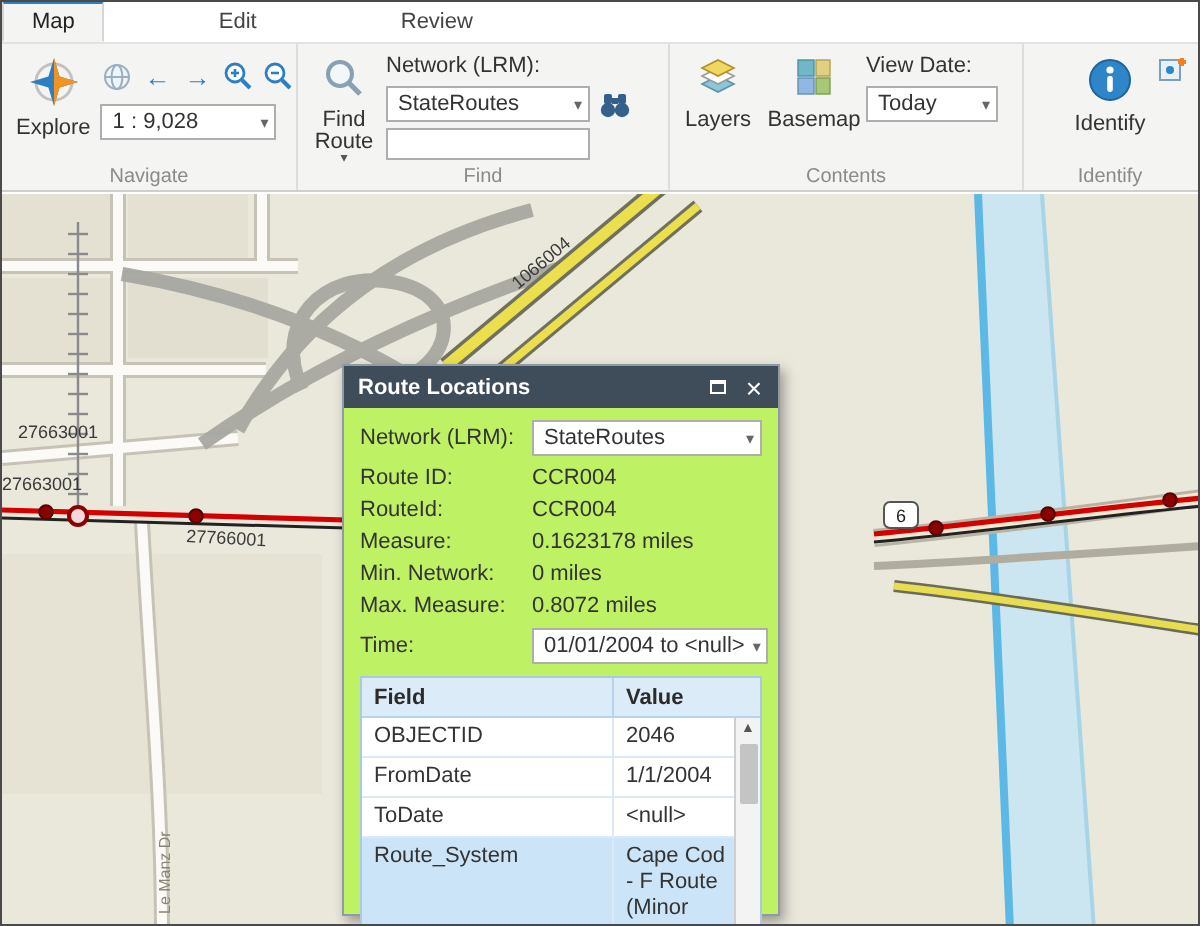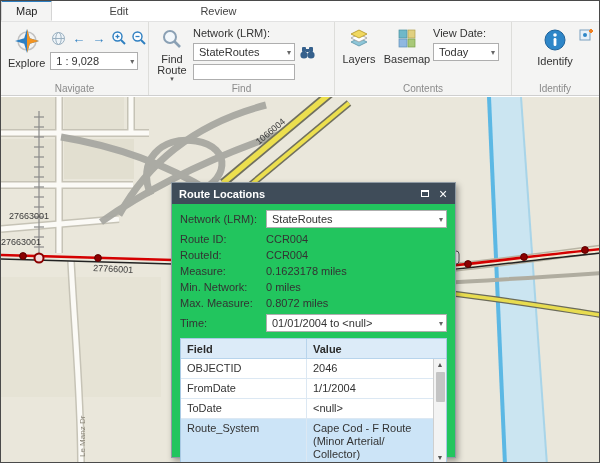--- a/index.html
+++ b/index.html
@@ -31,22 +31,22 @@
   .dd .ddarrow { color:#666; font-size:8px; margin-left:4px; }
   .txtinput { height:16px; border:1px solid #aeaeae; background:#fff; }
   .flabel { color:#333; line-height:14px; }
   .tiny-caret { font-size:7px; color:#555; line-height:6px; }
 
   
   .map { position:absolute; top:96px; left:0; right:0; bottom:0; background:#eae7db; }
   .map svg { position:absolute; inset:0; }
 
   
-  .panel { position:absolute; left:170px; top:85px; width:285px; height:276px;
-    background:#22c55e; border:1px solid #8f9aa3; box-shadow:2px 3px 6px rgba(0,0,0,.35); }
+  .panel { position:absolute; left:170px; top:85px; width:219px; height:276px;
+    background:#bef264; border:1px solid #8f9aa3; box-shadow:2px 3px 6px rgba(0,0,0,.35); }
   .panel-header { height:21px; background:#3f4c59; color:#fff; display:flex;
     align-items:center; padding:0 4px 0 7px; }
   .panel-title { font-weight:bold; flex:1; }
   .ph-btn { width:16px; height:16px; display:flex; align-items:center; justify-content:center;
     color:#fff; margin-left:2px; }
   .maxbox { width:8px; height:7px; border:1px solid #fff; border-top-width:2px; }
   .closex { font-size:14px; line-height:14px; }
   .panel-body { padding:5px 8px 2px 8px; }
   .prow { display:flex; align-items:center; height:16px; }
   .prow.tall { height:20px; }

